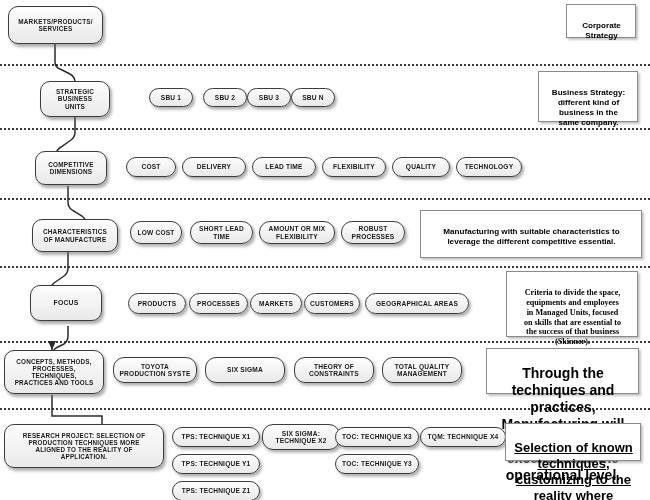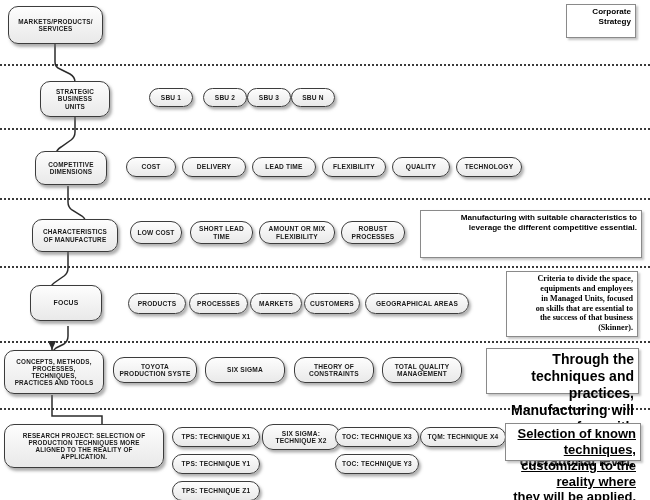--- a/index.html
+++ b/index.html
@@ -50,22 +50,22 @@
   
   .note {
     position: absolute;
     box-sizing: border-box;
     background: #ffffff;
     border: 1px solid #8a8a8a;
     box-shadow: 2px 2px 2px rgba(150,150,150,0.55);
     font-weight: bold;
     color: #000000;
     line-height: 1.22;
-    padding: 2px 4px 3px 5px;
-    text-align: right;
+    padding: 16px 4px 3px 5px;
+    text-align: center;
   }
 
   
   #wires {
     position: absolute;
     left: 0; top: 0;
     width: 650px; height: 500px;
     pointer-events: none;
   }
   #wires path {
@@ -112,20 +112,24 @@
   <div class="note" style="left: 566px; top: 4px; width: 70px; height: 34px; font-size: 8.1px; white-space: pre-line;">Corporate
 Strategy</div>
 
   <div class="node stage" style="left: 40px; top: 81px; width: 70px; height: 36px; font-size: 6.4px; font-weight: 600; white-space: pre-line;">STRATEGIC
 BUSINESS
 UNITS</div>
   <div class="node pill" style="left:149px; top:88px; width:44px; height:19px; font-size:6.6px; font-weight:600;">SBU 1</div>
   <div class="node pill" style="left:203px; top:88px; width:44px; height:19px; font-size:6.6px; font-weight:600;">SBU 2</div>
   <div class="node pill" style="left:247px; top:88px; width:44px; height:19px; font-size:6.6px; font-weight:600;">SBU 3</div>
   <div class="node pill" style="left:291px; top:88px; width:44px; height:19px; font-size:6.6px; font-weight:600;">SBU N</div>
+  <div class="note" style="left: 538px; top: 71px; width: 100px; height: 51px; font-size: 8.1px; white-space: pre-line;">Business Strategy:
+different kind of
+business in the
+same company.</div>
 
   <div class="node stage" style="left: 35px; top: 151px; width: 72px; height: 34px; font-size: 6.4px; font-weight: 600; white-space: pre-line;">COMPETITIVE
 DIMENSIONS</div>
   <div class="node pill" style="left:126px; top:157px; width:50px; height:20px; font-size:6.6px; font-weight:600;">COST</div>
   <div class="node pill" style="left:182px; top:157px; width:64px; height:20px; font-size:6.6px; font-weight:600;">DELIVERY</div>
   <div class="node pill" style="left:252px; top:157px; width:64px; height:20px; font-size:6.6px; font-weight:600;">LEAD TIME</div>
   <div class="node pill" style="left:322px; top:157px; width:64px; height:20px; font-size:6.6px; font-weight:600;">FLEXIBILITY</div>
   <div class="node pill" style="left:392px; top:157px; width:58px; height:20px; font-size:6.6px; font-weight:600;">QUALITY</div>
   <div class="node pill" style="left:456px; top:157px; width:66px; height:20px; font-size:6.6px; font-weight:600;">TECHNOLOGY</div>
 

